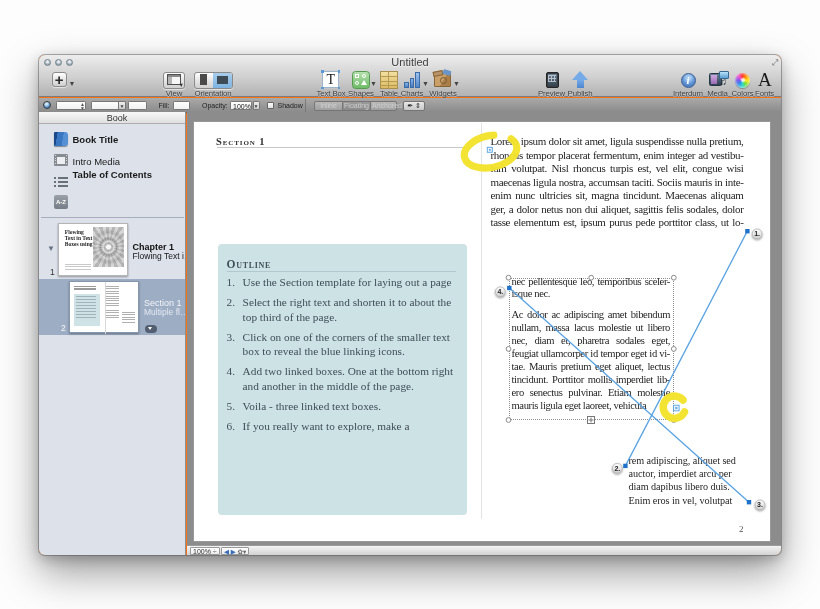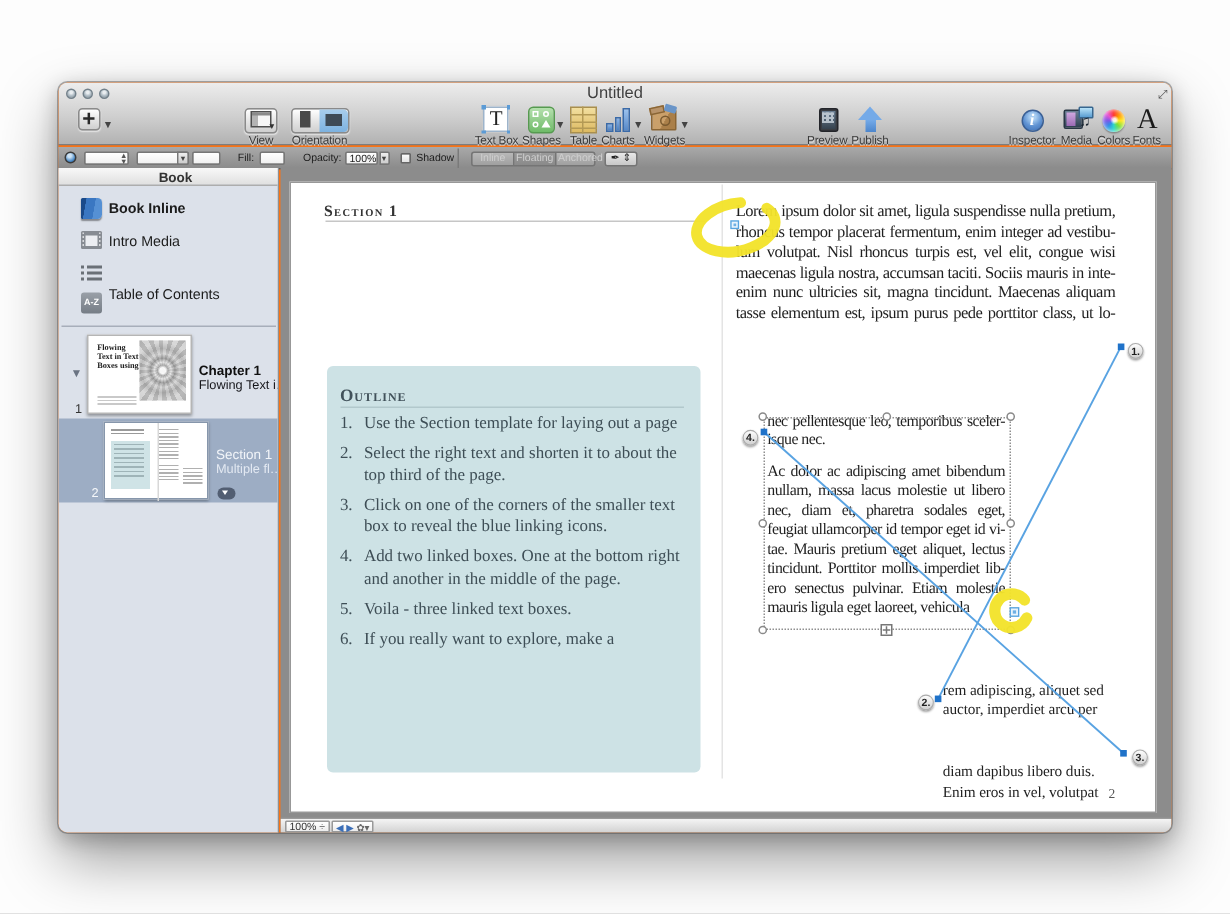--- a/index.html
+++ b/index.html
@@ -28,21 +28,21 @@
           background:linear-gradient(#ffffff, #e8e8e8 45%, #cfcfcf); box-shadow:0 1px 1px rgba(255,255,255,.6);}
   
   #fmtbar { position:absolute; left:0; top:43px; width:742px; height:15px;
     background:linear-gradient(#a9a9a9, #8b8b8b); border-bottom:1px solid #606060; }
   .fbox { position:absolute; top:3px; height:9px; background:linear-gradient(#fff,#f0f0f0); border:1px solid #777; border-radius:1.5px; }
   .flabel { position:absolute; top:4.2px; font-size:7px; color:#1d1d1d; }
   
   #sidebar { position:absolute; left:0; top:57px; width:147px; height:443px; background:#dce1ea; border-right:1px solid #8f8f8f; border-radius:0 0 0 6px; overflow:hidden;}
   #bookhdr { position:absolute; left:0; top:0; width:156px; height:12px;
      background:linear-gradient(#f8f8f8,#e0e0e0); border-bottom:1px solid #adadad;
-     font-size:9px; font-weight:bold; color:#333; text-align:center; line-height:12px;}
+     font-size:9px; font-weight:normal; color:#333; text-align:center; line-height:12px;}
   .sideicon { position:absolute; left:15px; width:14px; height:14px; }
   .sidetext { position:absolute; left:33.5px; font-size:9.5px; color:#1b1b1b; white-space:nowrap; }
   
   #main { position:absolute; left:148px; top:57px; width:594px; height:443px; background:#8c8c8c; border-radius:0 0 6px 0; }
   #statusbar { position:absolute; left:148px; top:490px; width:594px; height:10px; background:linear-gradient(#f4f4f4,#d2d2d2); border-top:1px solid #9b9b9b; border-radius:0 0 6px 0;}
   #page { position:absolute; left:154px; top:65.5px; width:578px; height:421.5px; background:#ffffff; border:1px solid #989898; }
   .serif { font-family:"Liberation Serif", serif; }
   .jline { text-align:justify; text-align-last:justify; white-space:nowrap; }
 </style>
 </head>
@@ -112,21 +112,21 @@
       <div class="abs" style="left:508.5px; top:19px; width:9px; height:11.5px; background:linear-gradient(#6a7e92,#35424e);"></div>
       <div class="abs" style="left:509px; top:20px; width:8px; height:7px; background:repeating-linear-gradient(90deg, #cfd8e0 0 1.5px, transparent 1.5px 3px), repeating-linear-gradient(#cfd8e0 0 1.5px, transparent 1.5px 3px); opacity:.8;"></div>
       <div class="tlabel" style="left:512.5px;">Preview</div>
 
       <div class="abs" style="left:533px; top:16px; width:0; height:0; border-left:8px solid transparent; border-right:8px solid transparent; border-bottom:9px solid #74aae8;"></div>
       <div class="abs" style="left:537.5px; top:24.5px; width:7px; height:8px; background:linear-gradient(#74aae8,#4d86cc);"></div>
       <div class="tlabel" style="left:541px;">Publish</div>
 
       <div class="abs" style="left:641.5px; top:17.5px; width:15px; height:15px; border-radius:50%; background:radial-gradient(circle at 50% 30%, #a8cdf0 0 18%, #5f92d2 55%, #3a6cb2); border:1px solid #3a5f94;"></div>
       <div class="abs serif" style="left:647.5px; top:18.5px; font-size:11px; font-style:italic; font-weight:bold; color:#fff;">i</div>
-      <div class="tlabel" style="left:649px;">Inspector</div>
+      <div class="tlabel" style="left:649px;">Interdum</div>
 
       <div class="abs" style="left:670px; top:17.5px; width:13px; height:13px; border-radius:1.5px; background:linear-gradient(#6a7f94,#2e3f50); border:1px solid #283644;"></div>
       <div class="abs" style="left:672px; top:19.5px; width:6px; height:9px; background:linear-gradient(#d0a8e0,#9a6ab4);"></div>
       <div class="abs" style="left:679.5px; top:15.5px; width:10px; height:8px; border-radius:1px; background:linear-gradient(#b8e2f8,#5a9ed2); border:1px solid #38678f;"></div>
       <div class="abs" style="left:680.5px; top:21px; font-size:10px; color:#16222e;">♫</div>
       <div class="tlabel" style="left:678.5px;">Media</div>
 
       <div class="abs" style="left:696px; top:17.5px; width:15px; height:15px; border-radius:50%;
            background:conic-gradient(from 0deg, #ff3b30,#ff9500,#ffe81e,#7ae03a,#2fd8c8,#2f8fe8,#7a5ae8,#e84fd0,#ff3b30);
            box-shadow: inset 0 0 3px rgba(255,255,255,.9), 0 1px 1px rgba(0,0,0,.3);"></div>
@@ -160,35 +160,35 @@
         <span style="position:absolute; left:27px; width:29px; text-align:center; line-height:8.5px; background:linear-gradient(#9a9a9a,#8a8a8a); border-left:1px solid #757575; border-right:1px solid #757575; height:100%;">Floating</span>
         <span style="position:absolute; left:57px; width:26px; text-align:center; line-height:8.5px;">Anchored</span>
       </div>
       <div class="abs" style="left:364px; top:3px; width:22px; height:9.5px; border:1px solid #757575; border-radius:2px; background:linear-gradient(#e8e8e8,#c8c8c8); font-size:7px; color:#222; text-align:center; line-height:8.5px;">✒ ⇕</div>
     </div>
 
     <div id="sidebar">
       <div id="bookhdr">Book<span style="position:absolute; right:4px; color:#777;">=</span></div>
 
       <div class="sideicon" style="top:19.5px; background:linear-gradient(100deg,#1a4a8a 0 22%, #3a77c2 23% 60%, #5590d4 61%); border-radius:1px 3px 3px 1px; box-shadow:0 1px 1px rgba(0,0,0,.4);"></div>
-      <div class="sidetext" style="top:22px; font-weight:bold;">Book Inline</div>
+      <div class="sidetext" style="top:22px; font-weight:bold;">Book Title</div>
       <div class="sideicon" style="top:42px; height:12px; background:#878c93; border-radius:1px;"></div>
       <div class="abs" style="left:18.2px; top:44.5px; width:7.6px; height:7px; background:#eceef2;"></div>
       <div class="abs" style="left:15.8px; top:43px; width:1.6px; height:10px; background:repeating-linear-gradient(#d8dadd 0 1.2px, transparent 1.2px 2.6px);"></div>
       <div class="abs" style="left:26.6px; top:43px; width:1.6px; height:10px; background:repeating-linear-gradient(#d8dadd 0 1.2px, transparent 1.2px 2.6px);"></div>
       <div class="sidetext" style="top:43.5px;">Intro Media</div>
       <div class="sideicon" style="top:63.5px;">
         <div style="position:absolute; left:0; top:1px; width:2px; height:2px; background:#6a7077;"></div>
         <div style="position:absolute; left:4px; top:1px; width:10px; height:2px; background:#6a7077;"></div>
         <div style="position:absolute; left:0; top:5px; width:2px; height:2px; background:#6a7077;"></div>
         <div style="position:absolute; left:4px; top:5px; width:10px; height:2px; background:#6a7077;"></div>
         <div style="position:absolute; left:0; top:9px; width:2px; height:2px; background:#6a7077;"></div>
         <div style="position:absolute; left:4px; top:9px; width:10px; height:2px; background:#6a7077;"></div>
       </div>
-      <div class="sidetext" style="top:79px;">Table of Contents</div>
+      <div class="sidetext" style="top:57px;font-weight:bold;">Table of Contents</div>
       <div class="sideicon" style="top:83px; background:linear-gradient(#9aa0a8,#767d86); border-radius:2px; color:#fff; font-size:6px; font-weight:bold; text-align:center; line-height:14px;">A-Z</div>
       <div class="sidetext" style="top:85px;margin-top:43px;">Glossary</div>
       <div class="abs" style="left:2px; top:105px; width:143px; height:1px; background:#a7aeba;"></div>
 
       <div class="abs" style="left:8px; top:132px; font-size:8px; color:#6a7382;">▼</div>
       <div class="abs" style="left:18.8px; top:111.2px; width:70px; height:52.5px; background:#fff; border:1px solid #b5b5b5; box-shadow:0 1px 2px rgba(0,0,0,.35);">
         <div style="position:absolute; left:6px; top:5px; width:28px; font-family:'Liberation Serif',serif; font-size:5.5px; line-height:6px; color:#222; font-weight:bold;">Flowing Text in Text Boxes using</div>
         <div style="position:absolute; right:3px; top:3px; width:31px; height:40px; background:
           radial-gradient(circle at 50% 50%, rgba(250,250,250,.95) 0 8%, rgba(160,160,160,.8) 14%, rgba(230,230,230,.7) 22%, rgba(130,130,130,.65) 32%, rgba(210,210,210,.6) 44%, rgba(150,150,150,.5) 58%, rgba(200,200,200,.4) 75%, rgba(170,170,170,.35) 100%),
           repeating-conic-gradient(from 10deg, #b0b0b0 0 9deg, #e4e4e4 9deg 18deg);"></div>
@@ -241,20 +241,21 @@
     <div style="position:relative; padding-left:16px; margin-bottom:5.3px;"><span style="position:absolute; left:0;">5.</span>Voila - three linked text boxes.</div>
     <div style="position:relative; padding-left:16px;"><span style="position:absolute; left:0;">6.</span>If you really want to explore, make a</div>
   </div>
 
   <div class="abs serif" id="rcol" style="left:490.5px; top:135.1px; width:253px; font-size:11px; letter-spacing:-0.35px; line-height:13.55px; color:#1f1f1f;">
     <div class="jline">Lorem ipsum dolor sit amet, ligula suspendisse nulla pretium,</div>
     <div class="jline">rhoncus tempor placerat fermentum, enim integer ad vestibu-</div>
     <div class="jline">lum volutpat. Nisl rhoncus turpis est, vel elit, congue wisi</div>
     <div class="jline">maecenas ligula nostra, accumsan taciti. Sociis mauris in inte-</div>
     <div class="jline">enim nunc ultricies sit, magna tincidunt. Maecenas aliquam</div>
+    <div class="jline">ger, a dolor netus non dui aliquet, sagittis felis sodales, dolor</div>
     <div class="jline">tasse elementum est, ipsum purus pede porttitor class, ut lo-</div>
   </div>
 
   <div class="abs" style="left:508.5px; top:277.7px; width:165.3px; height:142.3px; border:1px dotted #8f8f8f;"></div>
   <div class="abs serif" id="boxtext" style="left:511.5px; top:275.5px; width:158.5px; font-size:10.6px; letter-spacing:-0.38px; line-height:12.95px; color:#1f1f1f;">
     <div class="jline">nec pellentesque leo, temporibus sceler-</div>
     <div style="white-space:nowrap;">isque nec.</div>
     <div style="height:8px;"></div>
     <div class="jline">Ac dolor ac adipiscing amet bibendum</div>
     <div class="jline">nullam, massa lacus molestie ut libero</div>
@@ -262,21 +263,21 @@
     <div class="jline">feugiat ullamcorper id tempor eget id vi-</div>
     <div class="jline">tae. Mauris pretium eget aliquet, lectus</div>
     <div class="jline">tincidunt. Porttitor mollis imperdiet lib-</div>
     <div class="jline">ero senectus pulvinar. Etiam molestie</div>
     <div style="white-space:nowrap;">mauris ligula eget laoreet, vehicula</div>
   </div>
 
   <div class="abs serif" id="btext" style="left:628.5px; top:453.9px; width:121px; font-size:10.2px; letter-spacing:-0.07px; line-height:13.2px; color:#1f1f1f;">
     <div style="white-space:nowrap;">rem adipiscing, aliquet sed</div>
     <div style="white-space:nowrap;">auctor, imperdiet arcu per</div>
-    <div style="white-space:nowrap;margin-top:28px;">diam dapibus libero duis.</div>
+    <div style="white-space:nowrap;">diam dapibus libero duis.</div>
     <div style="white-space:nowrap;">Enim eros in vel, volutpat</div>
   </div>
 
   <div class="abs serif" style="left:739px; top:524px; font-size:9px; color:#555;">2</div>
 
   <svg class="abs" style="left:0; top:0;" width="820" height="609" viewBox="0 0 820 609">
 
     <g fill="#ffffff" stroke="#8a8a8a" stroke-width="1">
       <circle cx="508.5" cy="277.7" r="2.4"></circle>
       <circle cx="591.2" cy="277.7" r="2.4"></circle>

